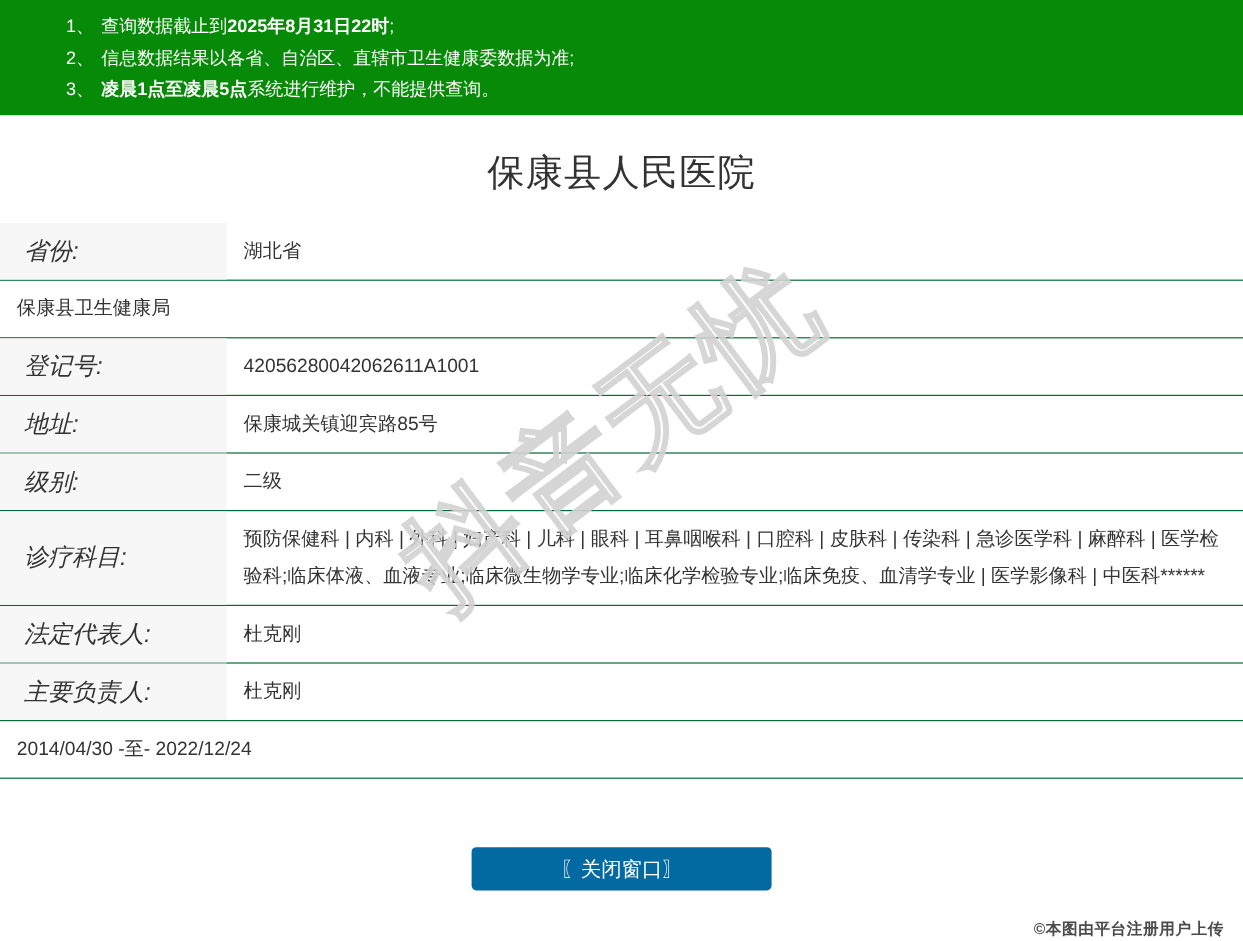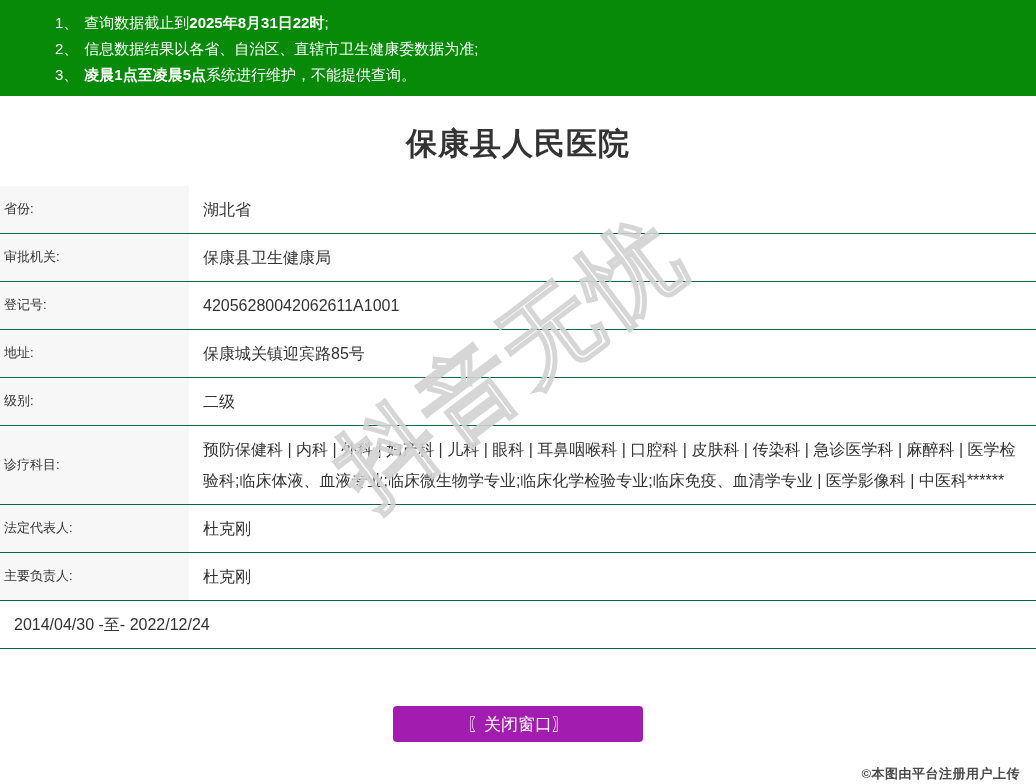--- a/index.html
+++ b/index.html
@@ -15,39 +15,39 @@
     background:#078a07; height:96px; width:100%;
     color:#fff; font-size:15px; padding:10px 10px 0 55px;
   }
   .banner .line { line-height:26px; white-space:nowrap; }
   .banner .num { margin-right:6px; }
   .banner b { font-weight:bold; }
 
   
   .title {
     text-align:center; font-size:31px; color:#333;
-    margin-top:27px; font-weight:bold; letter-spacing:1px;
+    margin-top:27px; font-weight:normal; letter-spacing:1px;
   }
 
   
   .info-table { margin-top:16px; width:100%; }
   .row { display:flex; border-bottom:1px solid #056a38; min-height:48px; align-items:stretch; }
   .row .label {
     flex:0 0 189px; width:189px; background:#f7f7f7;
-    display:flex; align-items:center; padding-left:4px; font-size:13px;
+    display:flex; align-items:center; padding-left:20px; font-size:20px;font-style:italic;
   }
   .row .value {
     flex:1; display:flex; align-items:center;
     padding:8px 12px 8px 14px; font-size:16px; line-height:31px;
   }
 
   
   .close-btn {
     display:block; margin:57px auto 0; width:250px; height:36px;
-    background:#a21caf; color:#fff; font-size:17px;
+    background:#0369a1; color:#fff; font-size:17px;
     border:none; border-radius:4px; cursor:pointer;
     font-family:inherit; line-height:36px; text-align:center;
   }
 
   
   .diag-watermark {
     position:absolute; left:245px; top:295px; width:560px; height:170px;
     text-align:center; font-size:95px; font-weight:bold; letter-spacing:6px;
     color:transparent; -webkit-text-stroke:2px #d2d2d2;
     transform:rotate(-37deg); pointer-events:none; opacity:0.9;
@@ -72,21 +72,20 @@
 </div>
 
 <h1 class="title">保康县人民医院</h1>
 
 <div class="info-table">
   <div class="row">
     <div class="label">省份:</div>
     <div class="value">湖北省</div>
   </div>
   <div class="row">
-    <div class="label">审批机关:</div>
     <div class="value">保康县卫生健康局</div>
   </div>
   <div class="row">
     <div class="label">登记号:</div>
     <div class="value">42056280042062611A1001</div>
   </div>
   <div class="row">
     <div class="label">地址:</div>
     <div class="value">保康城关镇迎宾路85号</div>
   </div>

